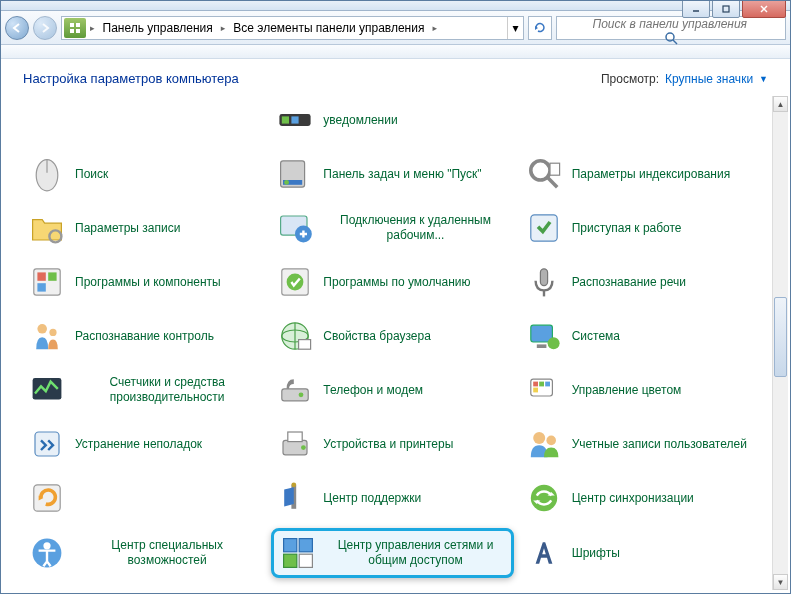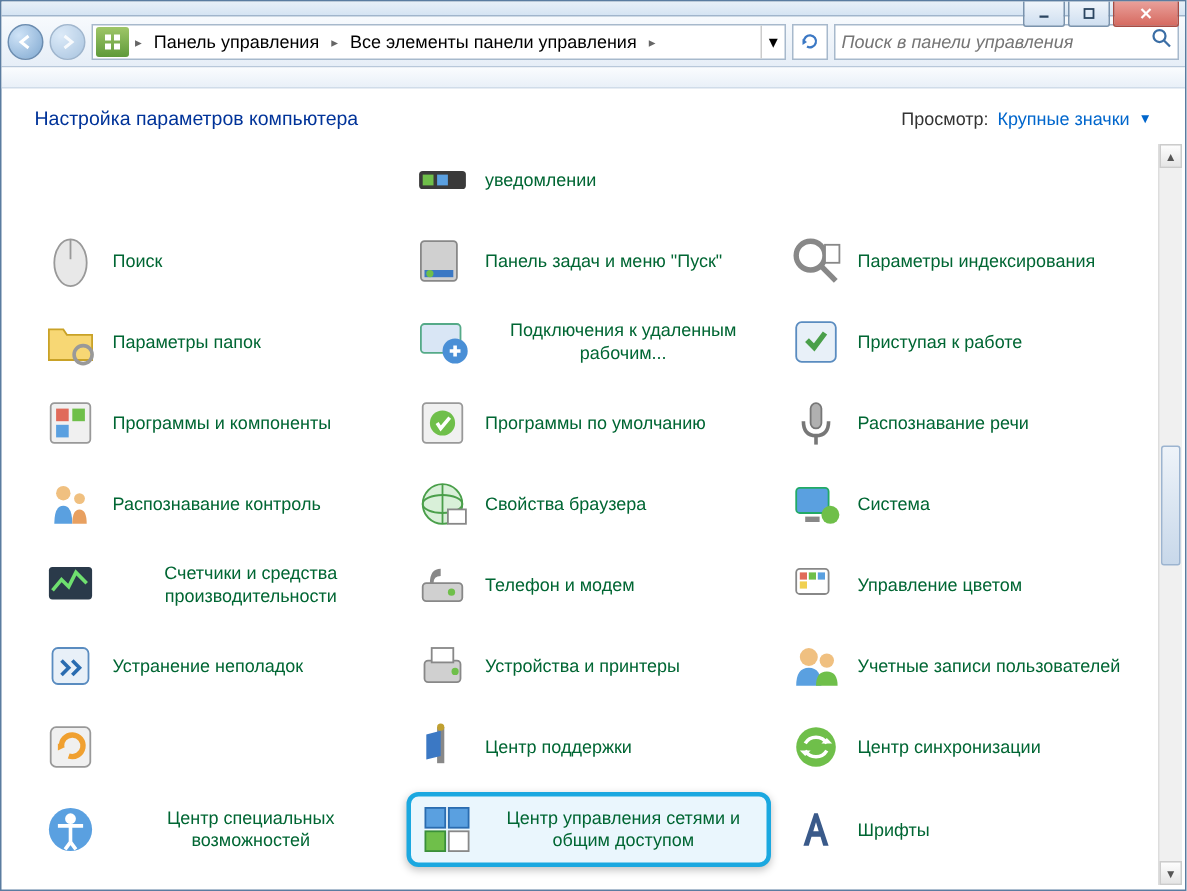--- a/index.html
+++ b/index.html
@@ -17,21 +17,21 @@
 .navbtn { width: 24px; height: 24px; border-radius: 50%; background: radial-gradient(circle at 30% 30%, #cfe3f7, #7fa8d0); border: 1px solid #6c8db0; display: flex; align-items: center; justify-content: center; cursor: pointer; }
 .navbtn svg { width: 12px; height: 12px; fill: #fff; }
 .navbtn.fwd { opacity: .6; }
 .breadcrumb { flex: 1; height: 24px; background: #fff; border: 1px solid #a7b9cc; display: flex; align-items: center; font-size: 12px; color: #000; }
 .bc-icon { width: 22px; height: 20px; margin: 0 2px; background: linear-gradient(#9fc668, #5f9a3a); border-radius: 2px; display:flex; align-items:center; justify-content:center; }
 .bc-icon svg{width:12px;height:12px;fill:#fff;}
 .bc-item { padding: 0 6px; height: 100%; display: flex; align-items: center; cursor: pointer; }
 .bc-sep { color: #666; font-size: 9px; padding: 0 2px; }
 .bc-dd { width: 16px; display:flex; align-items:center; justify-content:center; border-left:1px solid #ccc; height:100%; cursor:pointer;}
 .refresh { width: 24px; height: 24px; border: 1px solid #a7b9cc; background: #fff; display:flex; align-items:center; justify-content:center; cursor:pointer;}
-.searchbox { width: 230px; height: 24px; border: 1px solid #a7b9cc; background: #fff; display: flex; align-items: center; padding: 0 4px; }
+.searchbox { width: 230px; height: 24px; border: 1px solid #a7b9cc; background: #fff; display: flex; align-items: center; padding: 0 4px; flex-direction: column; }
 .searchbox input { flex: 1; border: none; outline: none; font-size: 12px; color: #888; font-style: italic; }
 .searchbox .sicon { color: #3b6ea5; }
 
 
 .thinbar { height: 14px; background: linear-gradient(#fafcfe, #e9f0f8); border-bottom: 1px solid #d0dce9; }
 
 
 .header { padding: 12px 22px 10px 22px; display: flex; align-items: center; justify-content: space-between; }
 .header h1 { font-size: 13px; font-weight: normal; color: #003399; }
 .viewsel { font-size: 12px; color: #333; display: flex; align-items: center; gap: 6px; }
@@ -176,21 +176,21 @@
           </div>
           <div class="label">Параметры индексирования</div>
         </div>
         <div class="item">
           <div class="icon">
             <svg viewBox="0 0 30 30">
               <path d="M3 8 L11 8 L13 11 L27 11 L27 25 L3 25 Z" fill="#f7d774" stroke="#c9a227"></path>
               <circle cx="22" cy="22" r="5" fill="none" stroke="#999" stroke-width="2"></circle>
             </svg>
           </div>
-          <div class="label">Параметры папок</div>
+          <div class="label">Параметры записи</div>
         </div>
         <div class="item">
           <div class="icon">
             <svg viewBox="0 0 30 30">
               <rect x="3" y="5" width="22" height="16" rx="2" fill="#d9e6f5" stroke="#5a8"></rect>
               <circle cx="22" cy="20" r="7" fill="#4a8fd6"></circle>
               <path d="M19 20 L25 20 M22 17 L22 23" stroke="#fff" stroke-width="2"></path>
             </svg>
           </div>
           <div class="label">Подключения к удаленным рабочим...</div>

